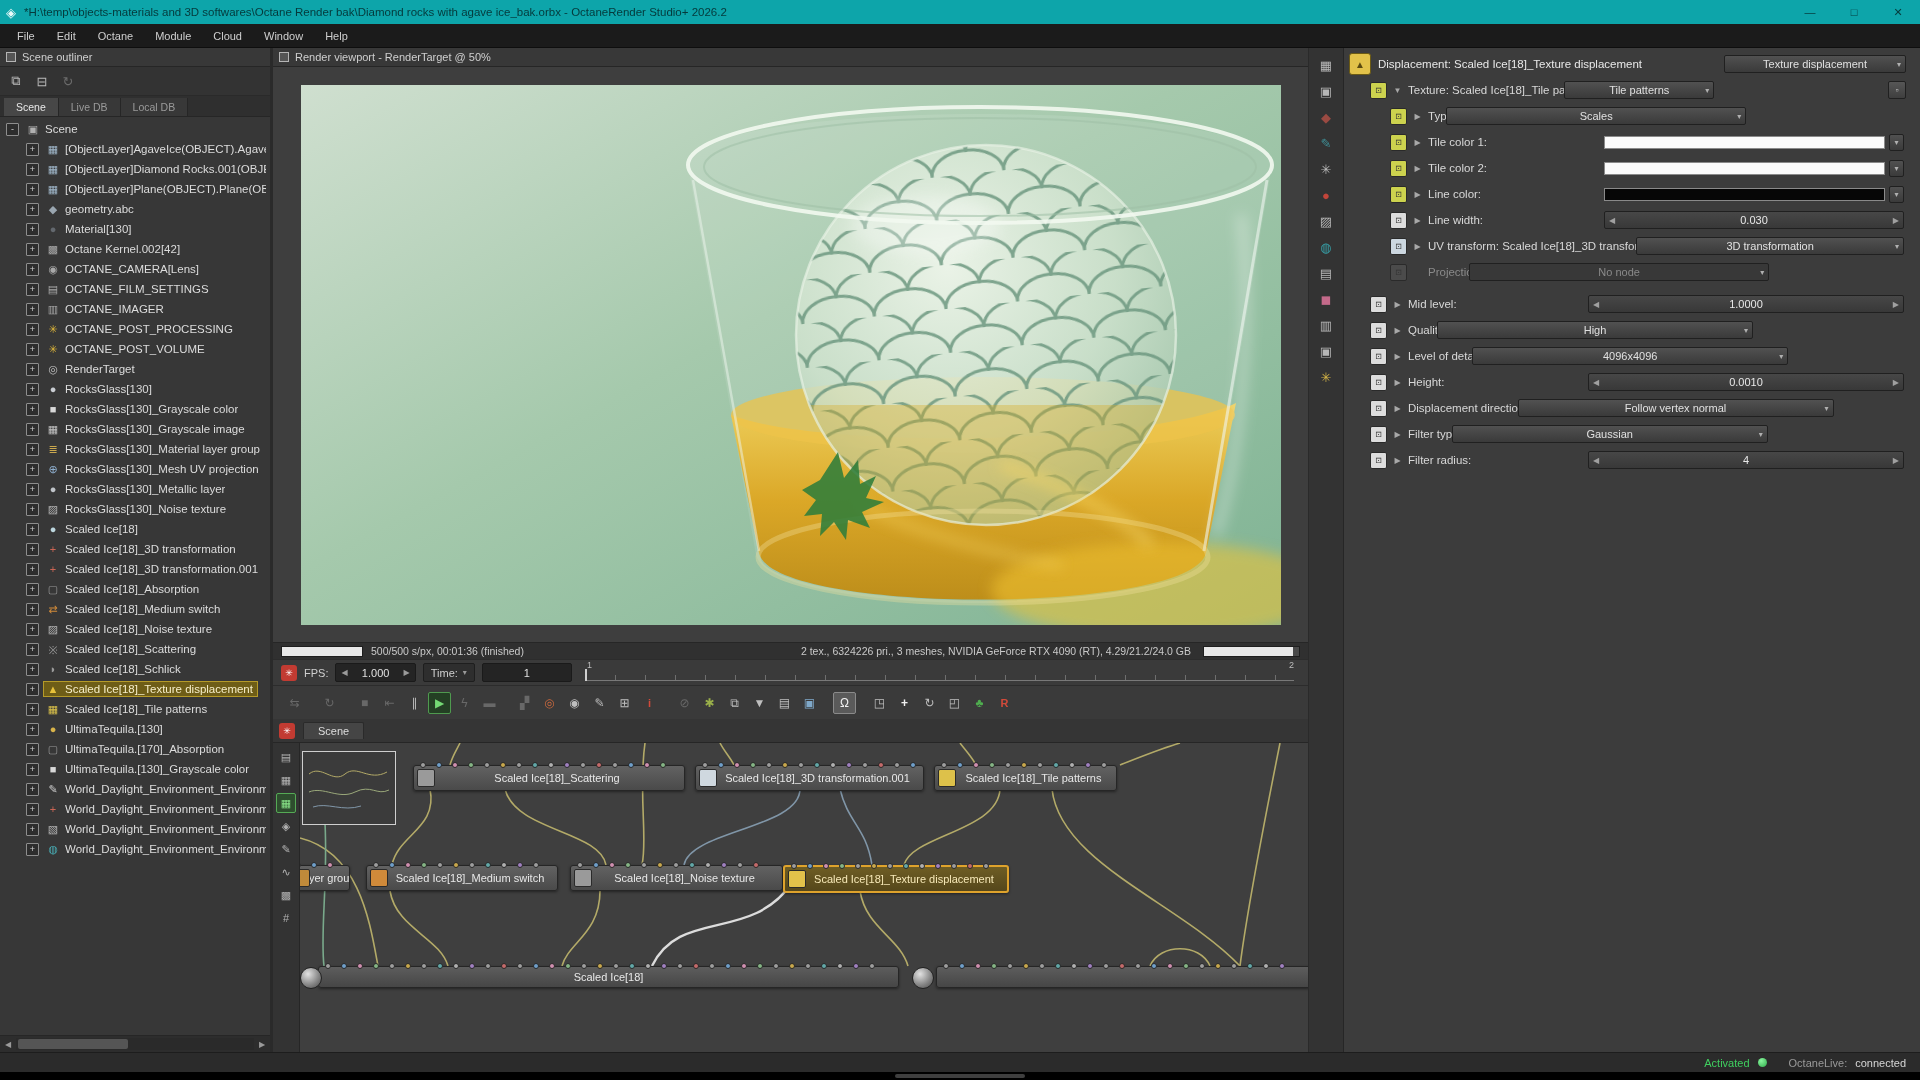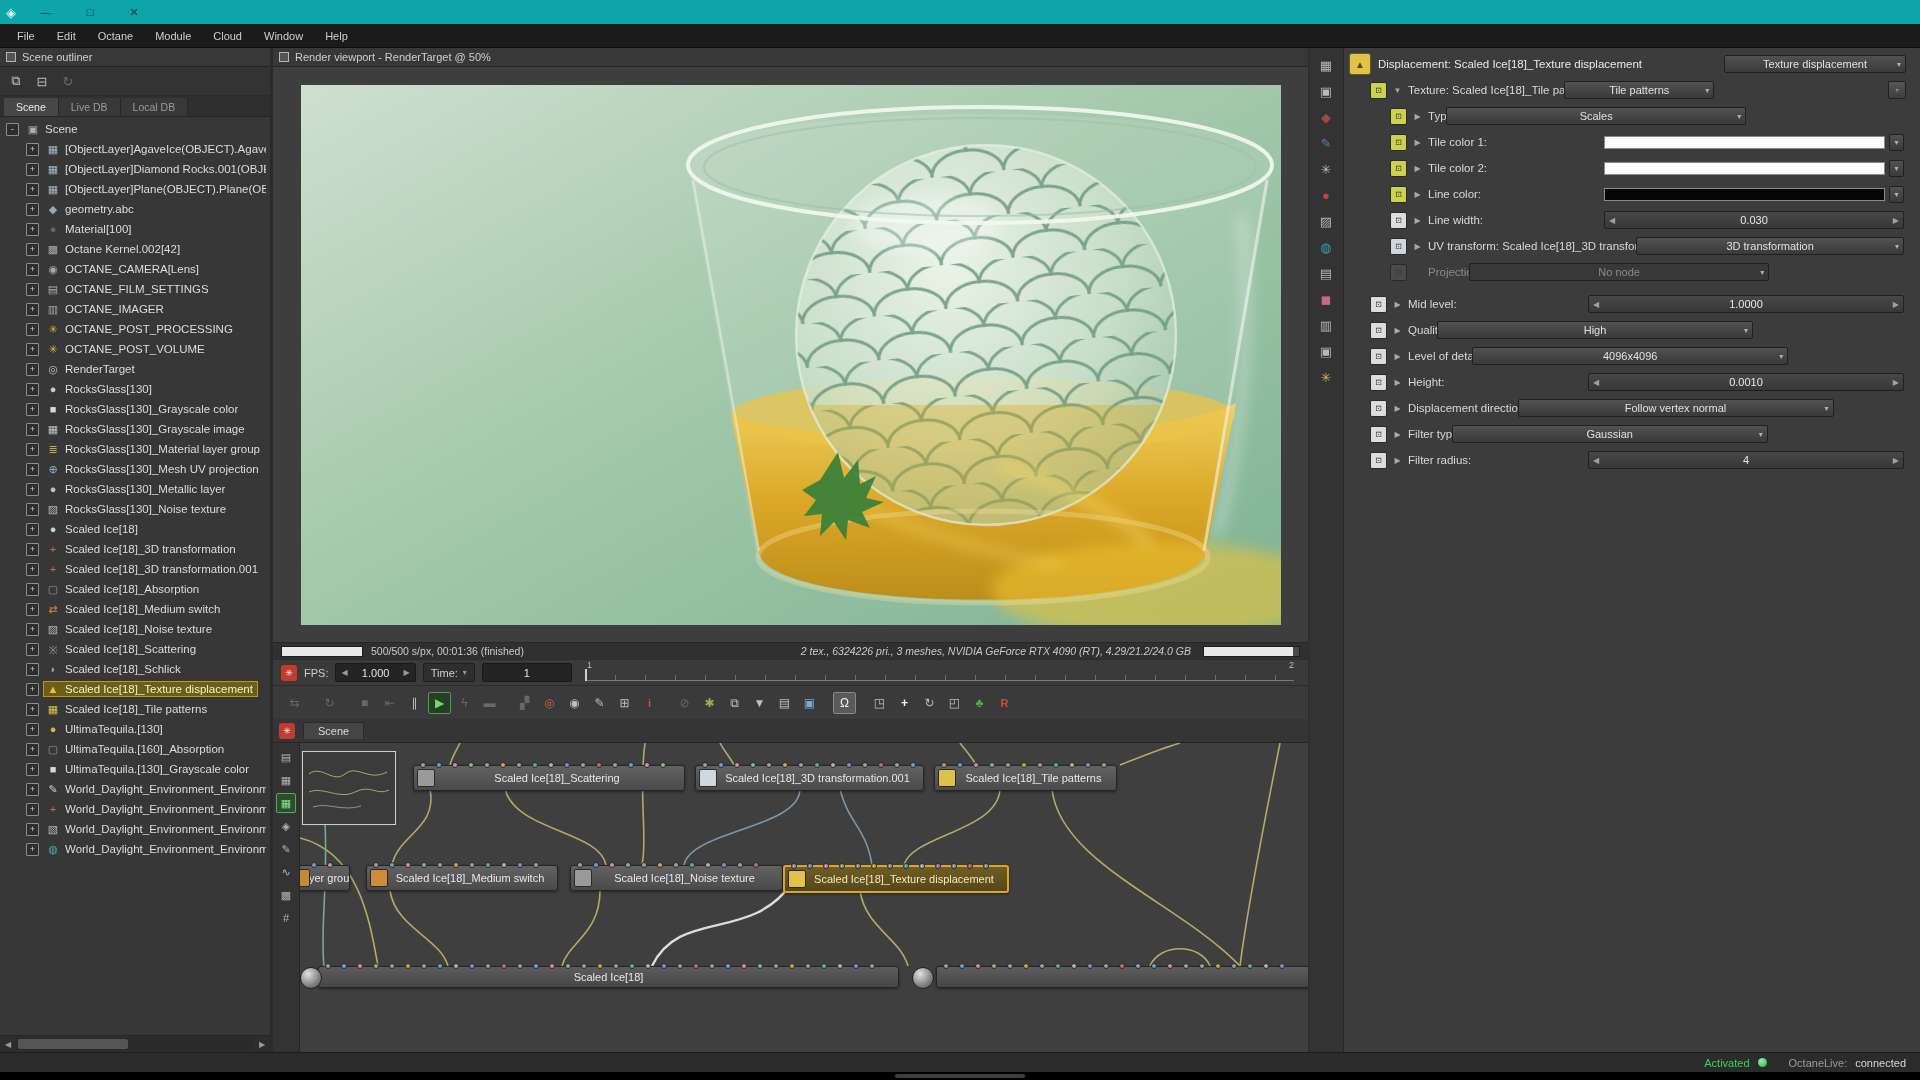--- a/index.html
+++ b/index.html
@@ -40,21 +40,21 @@
   .strack{flex:1;height:12px;background:#2a2a2a;position:relative;}
   .sthumb{position:absolute;left:2px;top:1px;height:10px;width:110px;background:#555;border-radius:2px;}
   
   .center{width:1035px;display:flex;flex-direction:column;background:#84cc16;}
   .viewport{height:575px;background:#3e3e3e;display:flex;align-items:center;justify-content:center;flex:0 0 auto;}
   .vpstat{height:16px;background:#303030;display:flex;align-items:center;gap:8px;padding:0 8px;font-size:10.5px;color:#c9c9c9;border-top:1px solid #262626;}
   .pbar{width:80px;height:9px;border:1px solid #1e1e1e;background:#4a4a4a;}
   .pfill{height:100%;width:100%;background:#e8e8e8;}
   .pbar2{width:95px;height:9px;border:1px solid #1e1e1e;background:#4a4a4a;margin-left:4px;}
   .pfill2{height:100%;width:94%;background:#e8e8e8;}
-  .vpright{margin-left:auto;font-style:italic;}
+  .vpright{margin-left:auto;}
   .vptabs{height:15px;background:#303030;display:flex;align-items:center;gap:5px;padding:0 8px;}
   .tab-main{color:#e8922d;background:#3a3a3a;border:1px solid #5a5a5a;border-radius:2px;font-size:9.5px;padding:0 7px;line-height:11px;}
   .tab-demain{color:#0d2e0c;background:#4f9a3f;border:1px solid #2f6a26;border-radius:2px;font-size:9.5px;padding:0 6px;line-height:11px;}
   .fpsrow{height:25px;background:#3a3a3a;display:flex;align-items:center;gap:7px;padding:0 8px;border-top:1px solid #2c2c2c;}
   .oct{width:16px;height:16px;background:#c23b32;border-radius:3px;color:#fff;font-size:9px;display:flex;align-items:center;justify-content:center;flex:0 0 auto;}
   .lbl{color:#cfcfcf;}
   .spin{display:flex;align-items:center;background:#242424;border:1px solid #1a1a1a;height:17px;border-radius:2px;}
   .sar{color:#9a9a9a;font-size:8px;padding:0 5px;}
   .sval{width:46px;text-align:center;color:#e0e0e0;}
   .tdd{display:flex;align-items:center;gap:5px;background:#2e2e2e;border:1px solid #1e1e1e;height:17px;padding:0 7px;border-radius:2px;color:#cfcfcf;}
@@ -134,20 +134,21 @@
   .hint{height:8px;background:#000;display:flex;align-items:center;justify-content:center;flex:0 0 auto;}
   .hseg{width:130px;height:4px;background:#3f3f3f;border-radius:2px;}
 </style>
 </head>
 <body>
 
 <div id="app">
 
   <div class="titlebar">
     <span class="app-icon">◈</span>
+    <span class="title-text">*H:\temp\objects-materials and 3D softwares\Octane Render bak\Diamond rocks with agave ice_bak.orbx - OctaneRender Studio+ 2026.2</span>
     <div class="winbtns" id="winbtns">
         <div class="winbtn">—</div>
         <div class="winbtn">□</div>
         <div class="winbtn">✕</div>
       </div>
   </div>
 
   <div class="menubar" id="menubar">
       <div class="menu-item">File</div>
       <div class="menu-item">Edit</div>
@@ -208,21 +209,21 @@
             <span class="twx">+</span>
             <span class="tin">
               <span class="ticon" style="color: rgb(154, 166, 176);">◆</span>
               <span class="tlabel">geometry.abc</span>
             </span>
           </div>
           <div class="tree-item" style="padding-left: 26px;">
             <span class="twx">+</span>
             <span class="tin">
               <span class="ticon" style="color: rgb(99, 104, 110);">●</span>
-              <span class="tlabel">Material[100]</span>
+              <span class="tlabel">Material[130]</span>
             </span>
           </div>
           <div class="tree-item" style="padding-left: 26px;">
             <span class="twx">+</span>
             <span class="tin">
               <span class="ticon" style="color: rgb(168, 168, 168);">▩</span>
               <span class="tlabel">Octane Kernel.002[42]</span>
             </span>
           </div>
           <div class="tree-item" style="padding-left: 26px;">
@@ -390,21 +391,21 @@
             <span class="twx">+</span>
             <span class="tin">
               <span class="ticon" style="color: rgb(216, 179, 74);">●</span>
               <span class="tlabel">UltimaTequila.[130]</span>
             </span>
           </div>
           <div class="tree-item" style="padding-left: 26px;">
             <span class="twx">+</span>
             <span class="tin">
               <span class="ticon" style="color: rgb(154, 154, 154);">▢</span>
-              <span class="tlabel">UltimaTequila.[160]_Absorption</span>
+              <span class="tlabel">UltimaTequila.[170]_Absorption</span>
             </span>
           </div>
           <div class="tree-item" style="padding-left: 26px;">
             <span class="twx">+</span>
             <span class="tin">
               <span class="ticon" style="color: rgb(216, 216, 216);">■</span>
               <span class="tlabel">UltimaTequila.[130]_Grayscale color</span>
             </span>
           </div>
           <div class="tree-item" style="padding-left: 26px;">

